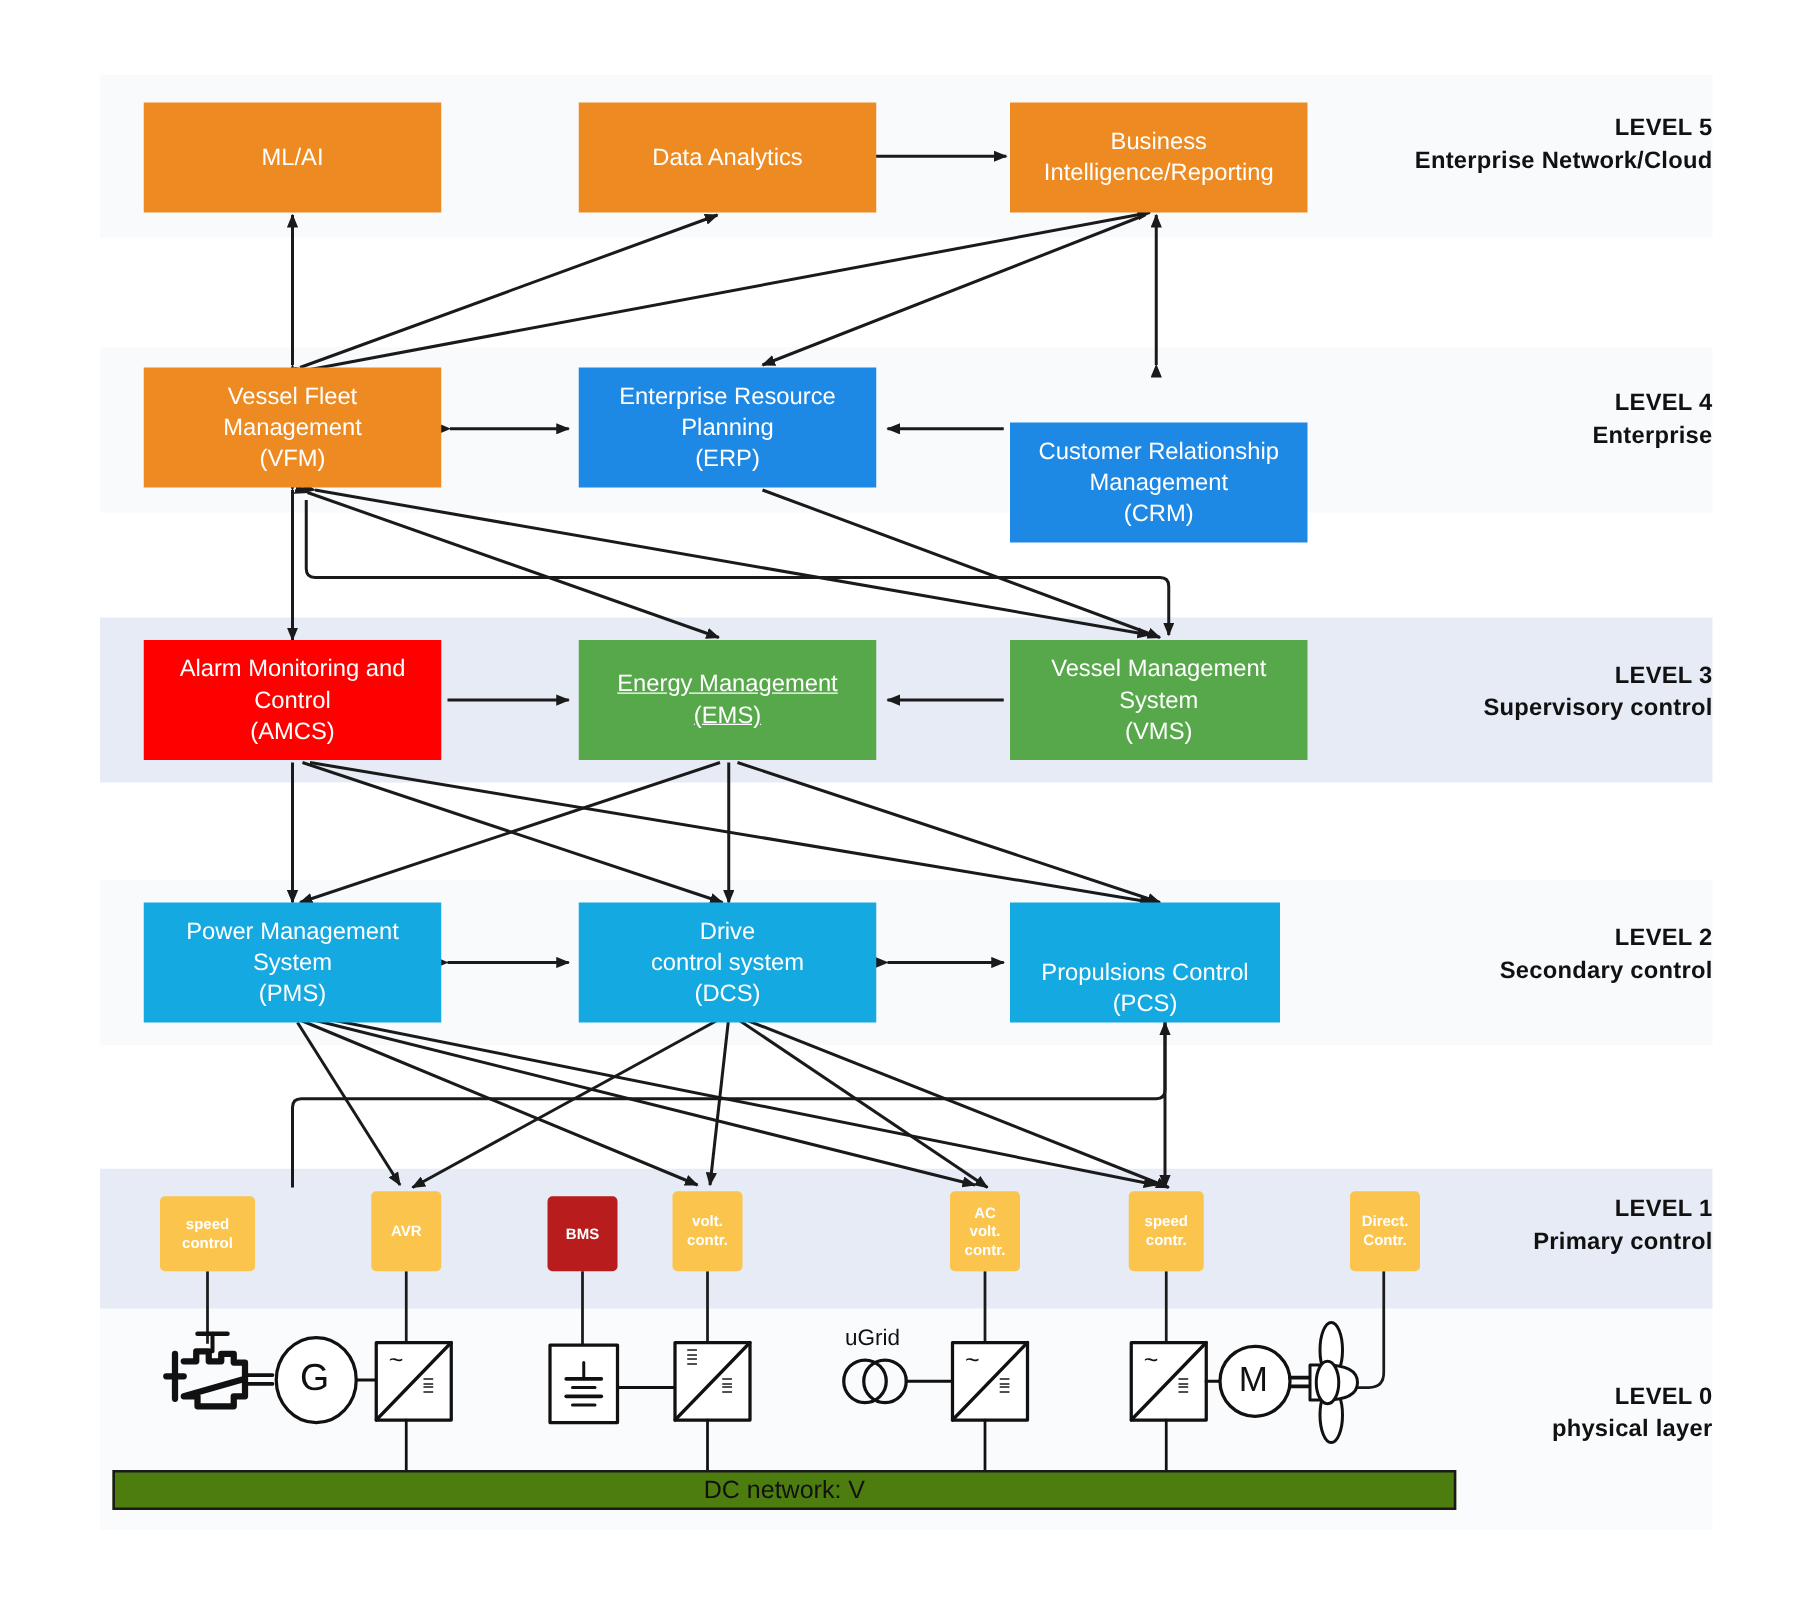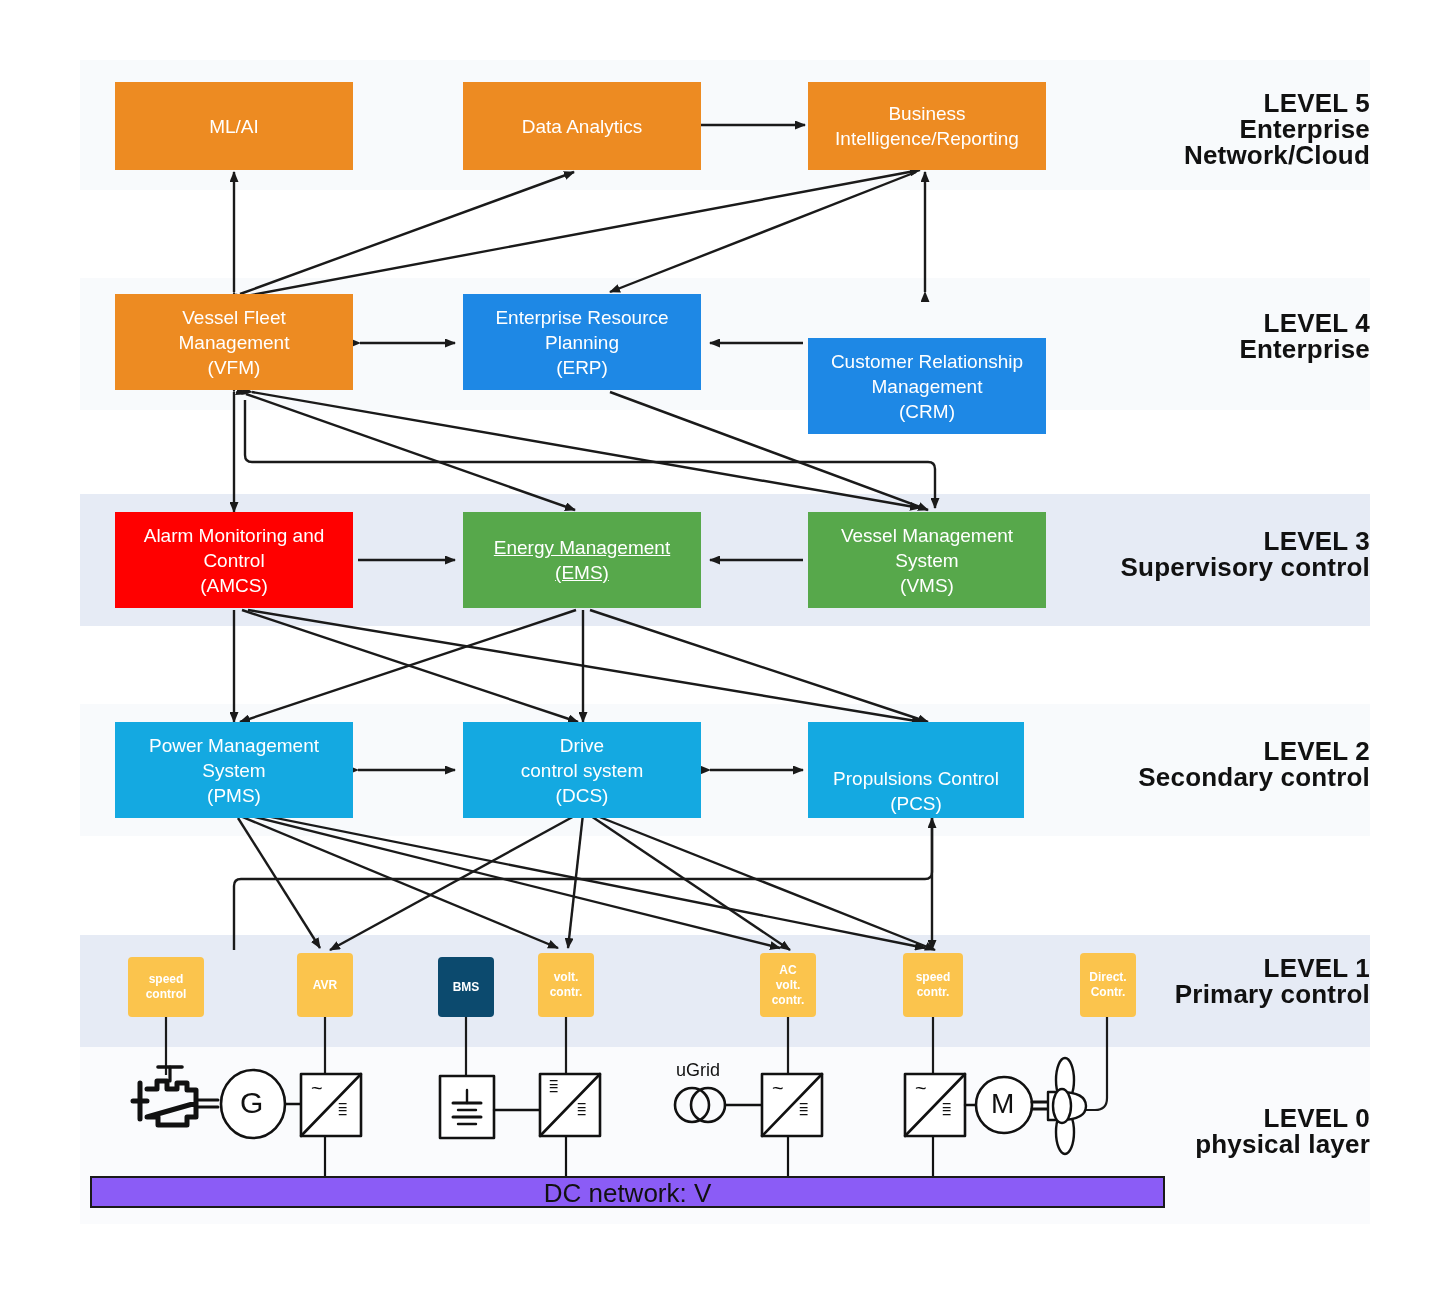--- a/index.html
+++ b/index.html
@@ -1,25 +1,25 @@
 <!DOCTYPE html>
 <html><head>
 <meta charset="utf-8">
 <style>
   html,body{margin:0;padding:0;background:#ffffff;}
   body{font-family:"Liberation Sans","DejaVu Sans",sans-serif;}
   #stage{position:relative;width:1440px;height:1290px;background:#ffffff;overflow:hidden;}
   .band{position:absolute;left:80px;width:1290px;}
-  .lvl-label{position:absolute;text-align:right;color:#111111;font-weight:bold;font-size:26px;line-height:26px;letter-spacing:.2px;}
+  .lvl-label{position:absolute;text-align:right;color:#111111;font-weight:bold;font-size:19px;line-height:26px;letter-spacing:.2px;}
   .node{position:absolute;display:flex;align-items:center;justify-content:center;text-align:center;color:#ffffff;box-sizing:border-box;padding:2px 6px;}
   .node span{display:block;width:100%;}
   .n-l5, .n-l4, .n-l3, .n-l2 {font-size:19px;line-height:25px;}
   .n-l1{font-size:12px;line-height:15px;border-radius:4px;font-weight:600;}
   svg.layer{position:absolute;left:0;top:0;width:1440px;height:1290px;pointer-events:none;}
-  .dcbar{position:absolute;background:#8b5cf6;border:2px solid #1a1a1a;display:flex;justify-content:center;color:#111;font-size:26px;box-sizing:border-box;}
+  .dcbar{position:absolute;background:#4d7c0f;border:2px solid #1a1a1a;display:flex;align-items:center;justify-content:center;color:#111;font-size:20px;box-sizing:border-box;}
   .sym-label{position:absolute;font-size:18px;color:#111;}
 </style>
 </head>
 <body>
 
 <div id="stage">
 
   <div class="band" style="top:60px;height:130px;background:#f8fafc;"></div>
   <div class="band" style="top:278px;height:132px;background:#f8fafc;"></div>
   <div class="band" style="top:494px;height:132px;background:#e6ebf5;"></div>
@@ -222,21 +222,21 @@
   <div class="node n-l2" style="left:808px;top:722px;width:216px;height:96px;background:#14A9E1;align-items:flex-end;">
     <span>Propulsions Control<br>(PCS)</span>
     </div>
 
   <div class="node n-l1" style="left:128px;top:957px;width:76px;height:60px;background:#FBC44D;">
     <span>speed<br>control</span>
     </div>
   <div class="node n-l1" style="left:297px;top:953px;width:56px;height:64px;background:#FBC44D;">
     <span>AVR</span>
     </div>
-  <div class="node n-l1" style="left:438px;top:957px;width:56px;height:60px;background:#0c4a6e;">
+  <div class="node n-l1" style="left:438px;top:957px;width:56px;height:60px;background:#b91c1c;">
     <span>BMS</span>
     </div>
   <div class="node n-l1" style="left:538px;top:953px;width:56px;height:64px;background:#FBC44D;">
     <span>volt.<br>contr.</span>
     </div>
   <div class="node n-l1" style="left:760px;top:953px;width:56px;height:64px;background:#FBC44D;">
     <span>AC<br>volt.<br>contr.</span>
     </div>
   <div class="node n-l1" style="left:903px;top:953px;width:60px;height:64px;background:#FBC44D;">
     <span>speed<br>contr.</span>

